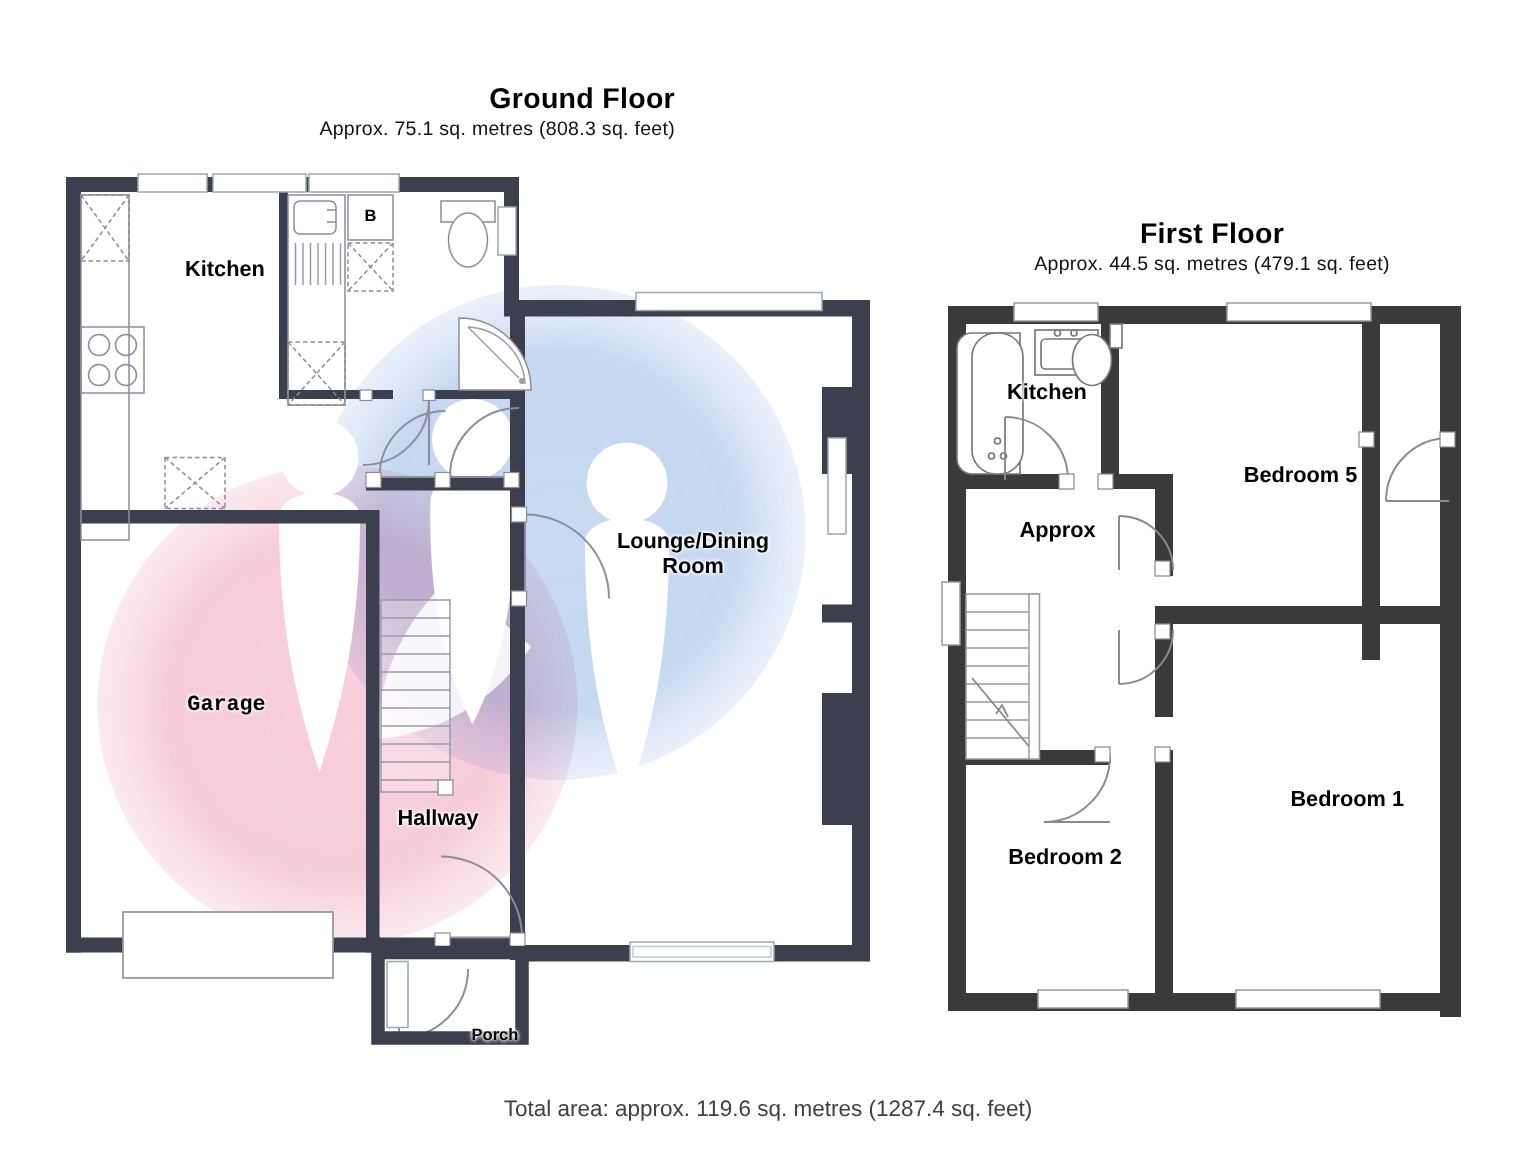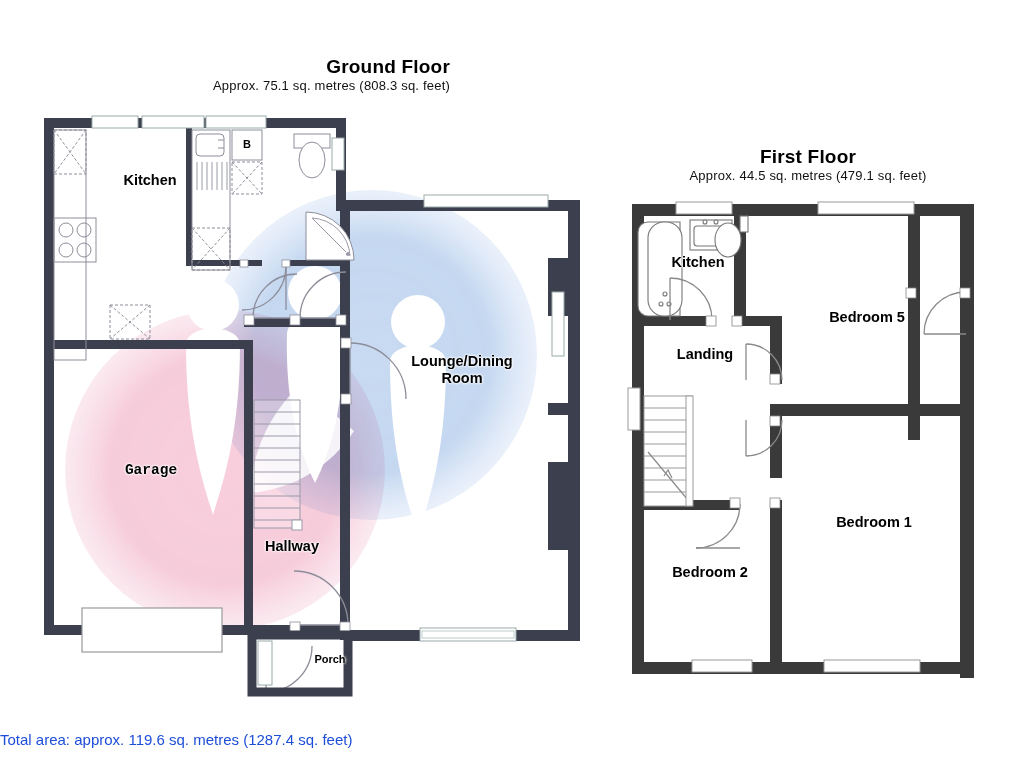--- a/index.html
+++ b/index.html
@@ -9,22 +9,22 @@
     overflow:hidden;position:relative;
   }
   #stage{position:absolute;left:0;top:0;width:1024px;height:768px;}
   .ttl{
     position:absolute;text-align:center;font-weight:bold;color:#000;
     letter-spacing:.2px;
   }
   .ttl .h{font-size:19px;line-height:22px;display:block;}
   .ttl .sub{font-size:13px;font-weight:normal;line-height:15px;display:block;color:#111;}
   #total{
-    position:absolute;left:0;right:0;top:731px;text-align:left;
-    font-size:15px;color:#1d4ed8;
+    position:absolute;left:0;right:0;top:731px;text-align:center;
+    font-size:15px;color:#404040;
   }
   .rlbl{
     position:absolute;font-weight:bold;color:#000;text-align:center;
     font-size:14.5px;line-height:17px;white-space:pre-line;
     text-shadow:0 0 3px #fff,0 0 3px #fff,0 0 2px #fff;
     pointer-events:none;
   }
   .rlbl.sm{font-size:11px;line-height:13px;}
   svg{display:block;position:absolute;left:0;top:0;}
 </style>
@@ -359,24 +359,24 @@
         <rect x="960" y="288" width="10" height="10"></rect>
       </g>
     </g>
   </svg>
 
   <div class="rlbl" style="left:90px;top:172px;width:120px;">Kitchen</div>
   <div class="rlbl" style="left:379px;top:353px;width:166px;">Lounge/Dining
 Room</div>
   <div class="rlbl" style="left:92px;top:462px;width:118px;font-family:Liberation Mono, monospace;">Garage</div>
   <div class="rlbl" style="left:233px;top:538px;width:118px;">Hallway</div>
-  <div class="rlbl sm" style="left:272px;top:653px;width:84px;padding-left:16px;">Porch</div>
+  <div class="rlbl sm" style="left:272px;top:684px;width:84px;padding-left:16px;">Porch</div>
   <div class="rlbl sm" style="left:228px;top:138px;width:38px;">B</div>
 
   <div class="rlbl" style="left:639px;top:254px;width:118px;">Kitchen</div>
-  <div class="rlbl" style="left:646px;top:346px;width:118px;">Landing</div>
+  <div class="rlbl" style="left:646px;top:346px;width:118px;">Approx</div>
   <div class="rlbl" style="left:805px;top:309px;width:124px;">Bedroom 5</div>
-  <div class="rlbl" style="left:812px;top:514px;width:124px;">Bedroom 1</div>
+  <div class="rlbl" style="left:812px;top:525px;width:124px;text-align:right;">Bedroom 1</div>
   <div class="rlbl" style="left:648px;top:564px;width:124px;">Bedroom 2</div>
 
   <div id="total">Total area: approx. 119.6 sq. metres (1287.4 sq. feet)</div>
 
 </div>
 
 </body></html>

